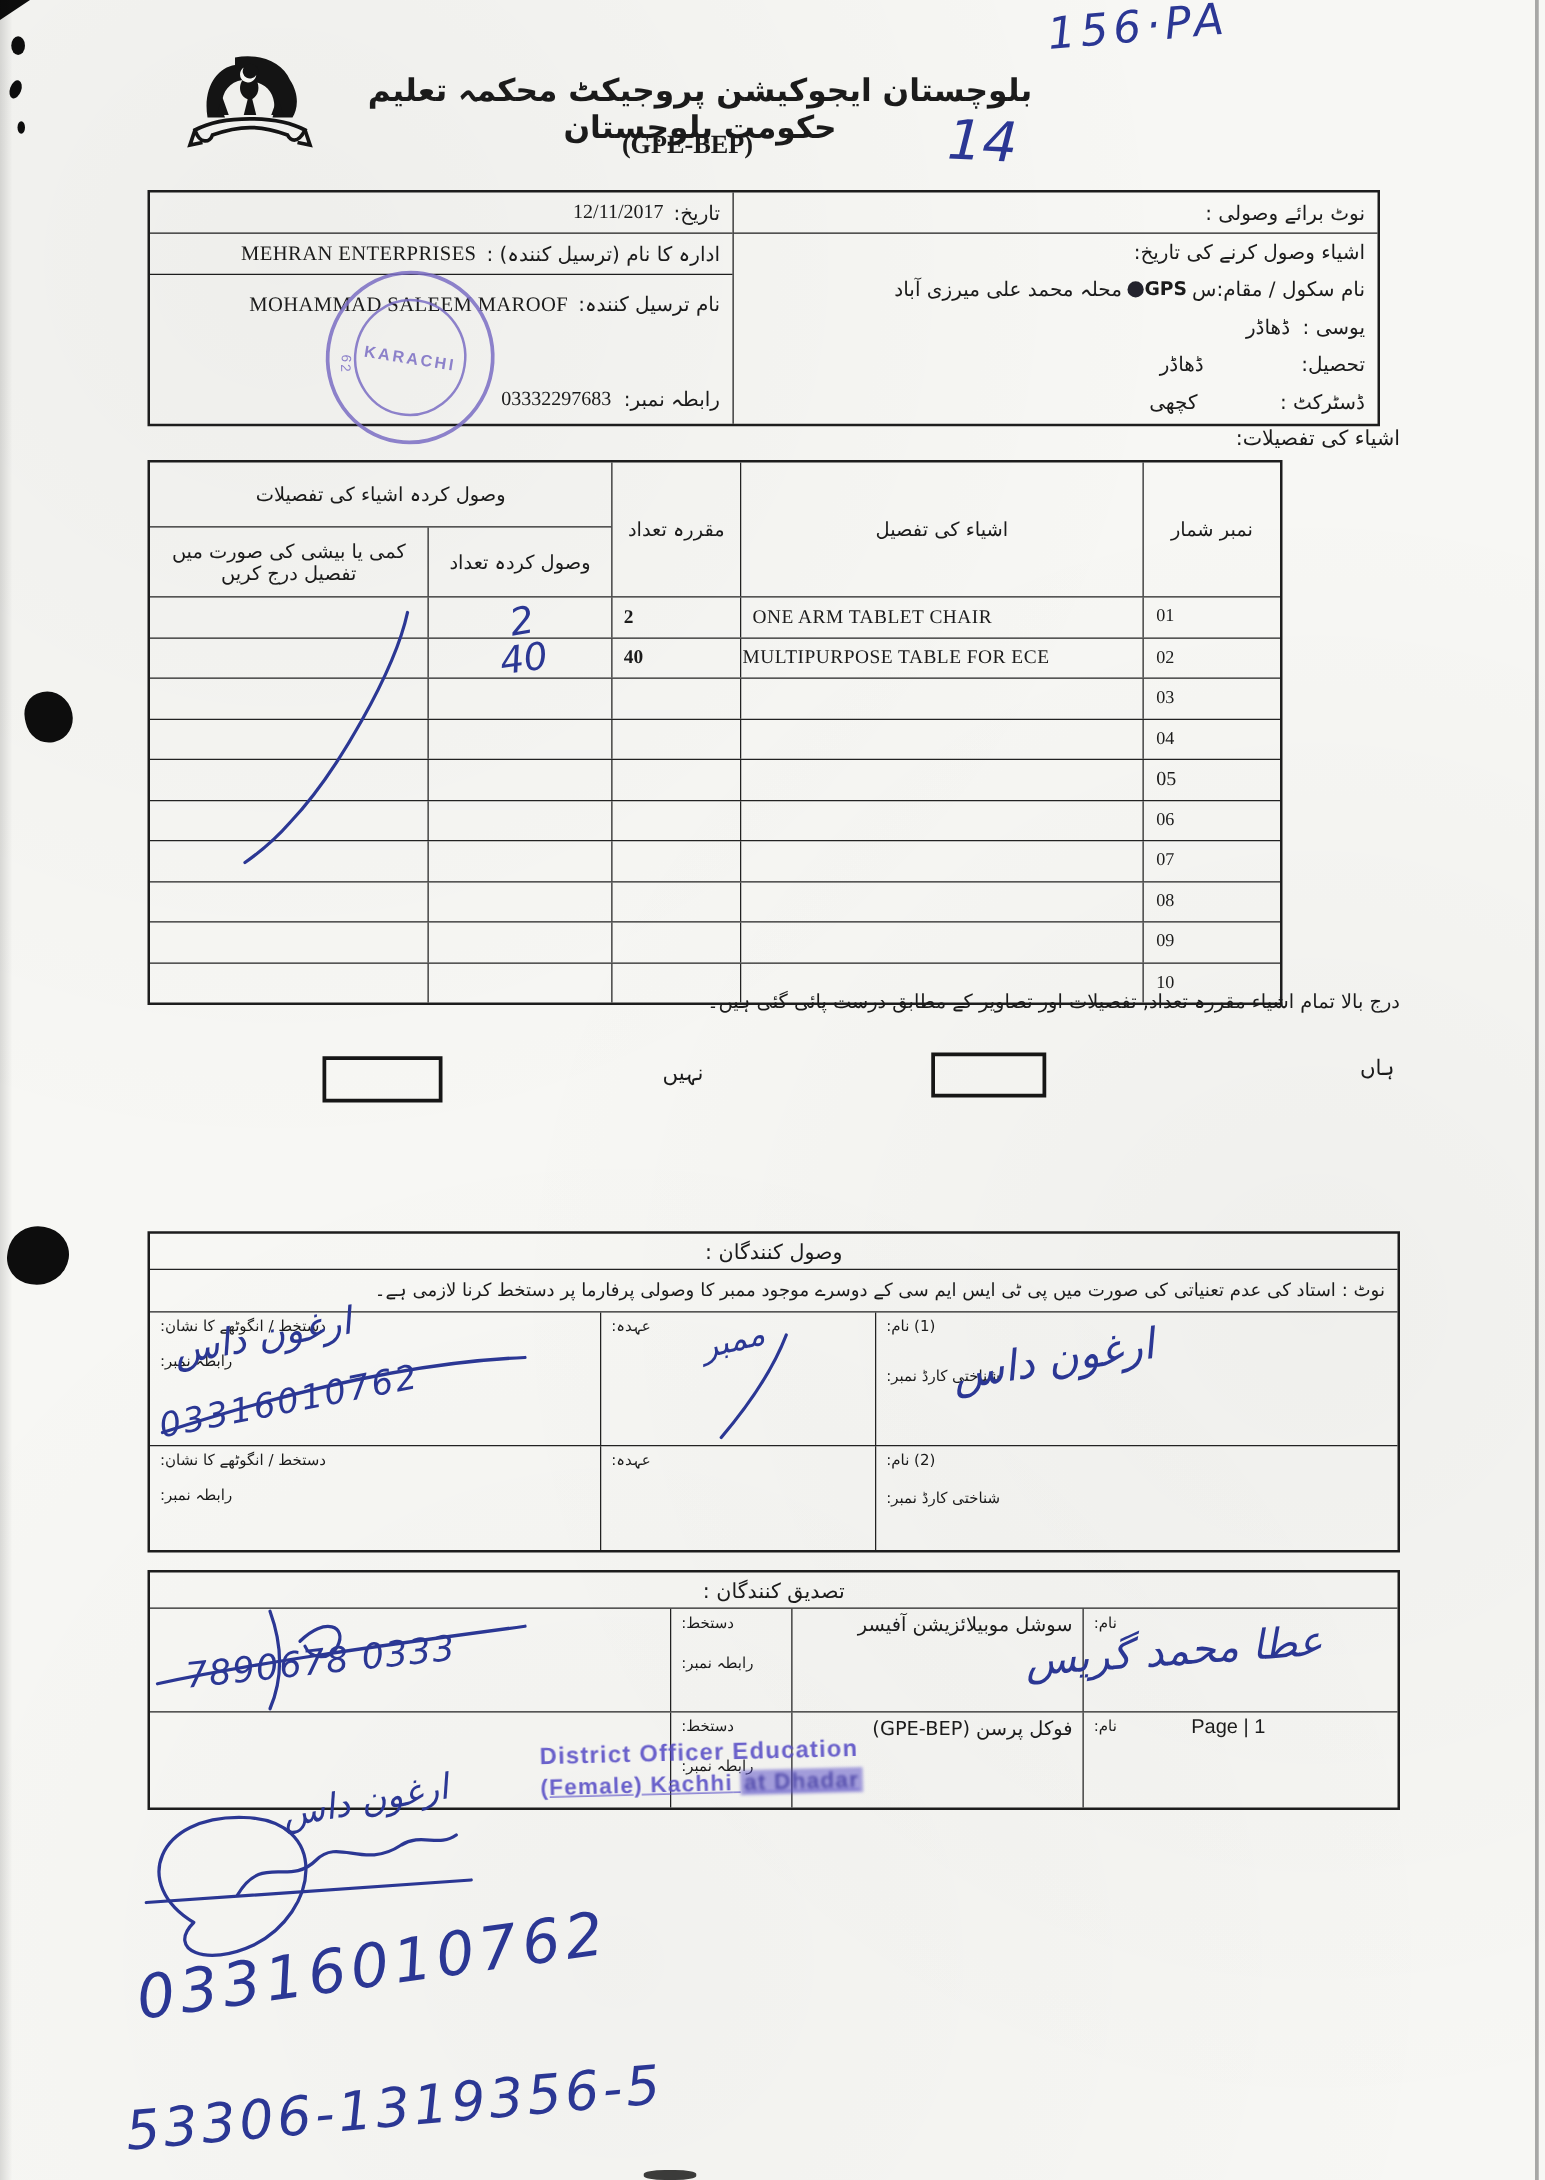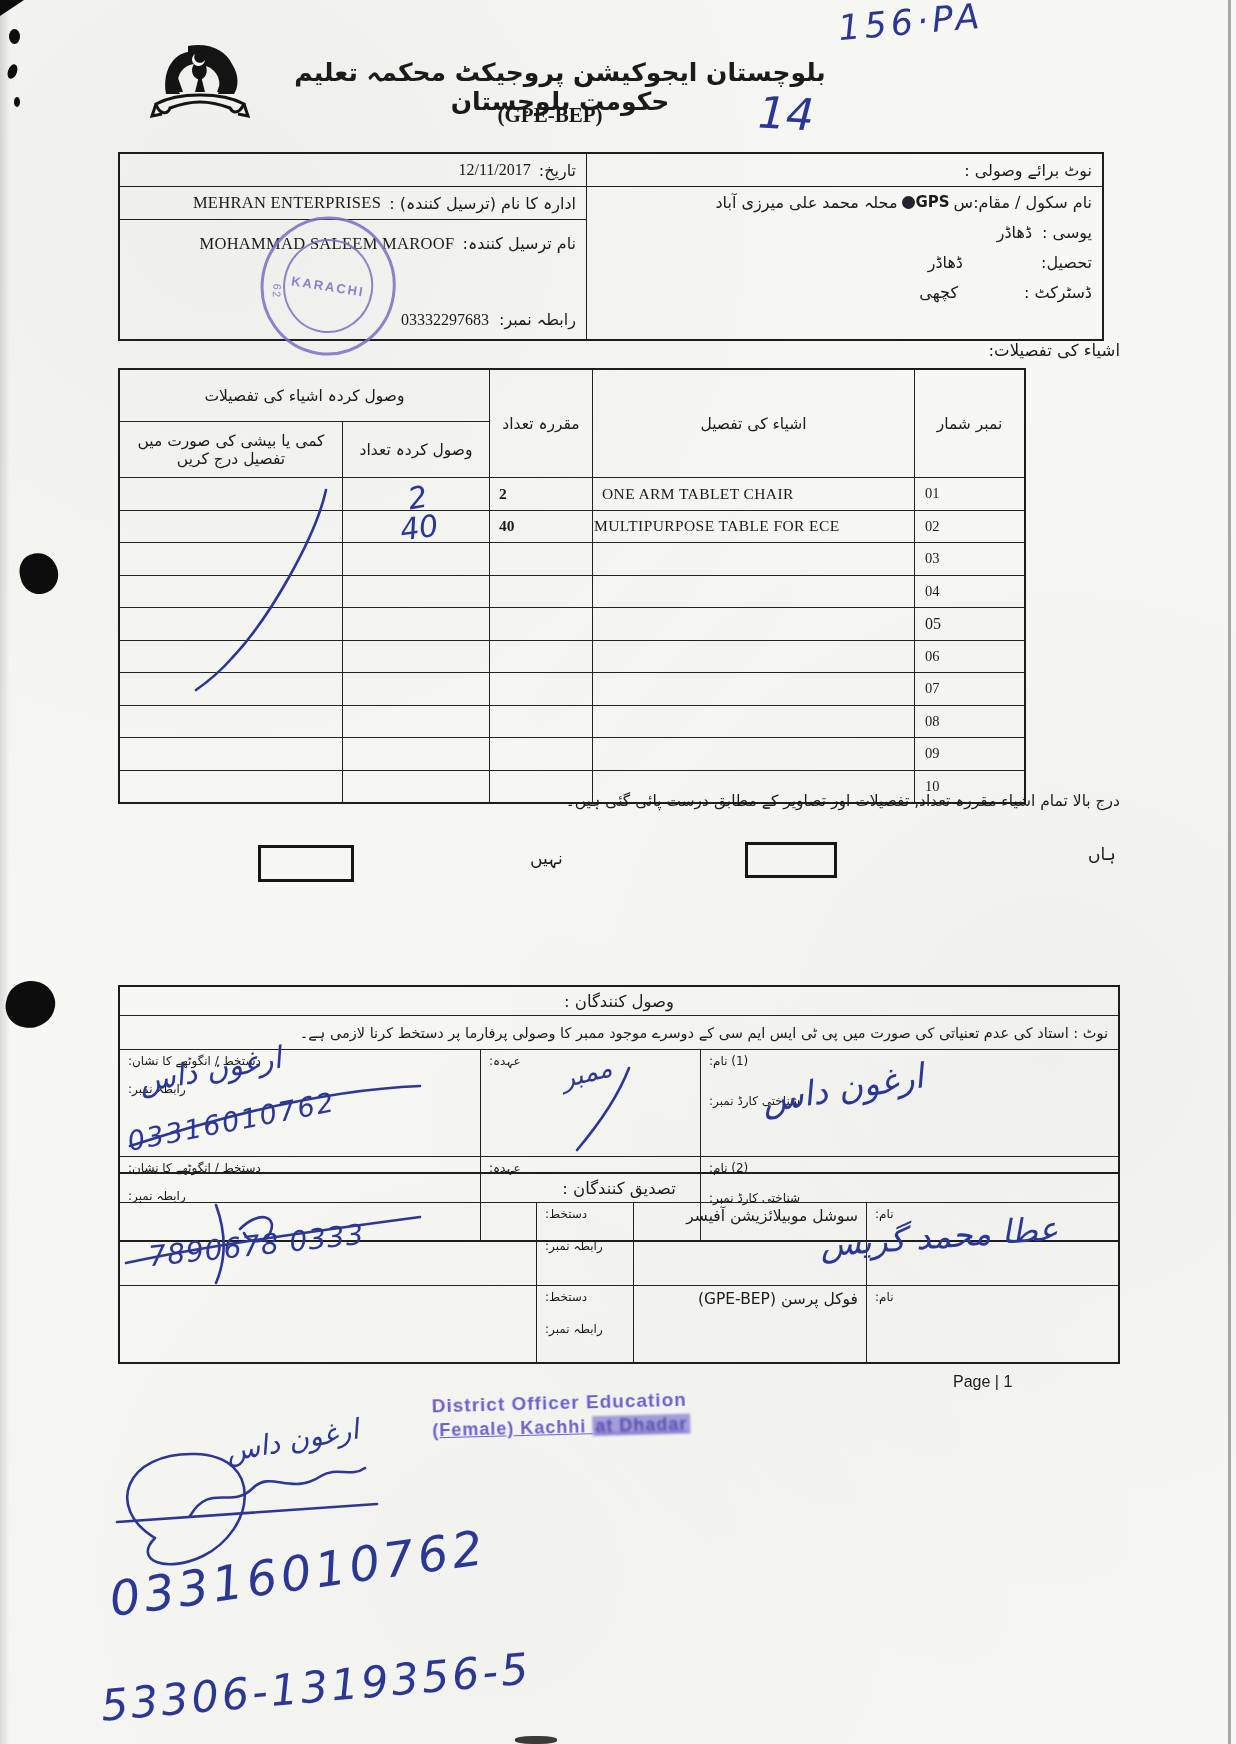--- a/index.html
+++ b/index.html
@@ -71,20 +71,23 @@
 
   <div class="abs urdu" style="left:270px;top:58px;width:580px;text-align:center;font-size:25px;font-weight:bold;">بلوچستان ایجوکیشن پروجیکٹ محکمہ تعلیم حکومت بلوچستان</div>
   <div class="abs ser" style="left:420px;top:103px;width:260px;text-align:center;font-size:21px;font-weight:bold;">(GPE-BEP)</div>
   <div class="abs hw" style="left:758px;top:88px;font-size:44px;transform:rotate(3deg);">14</div>
 
   <div class="abs info-table">
     <div class="info-right">
       <div class="irow bb" style="height:33px;">
         <span class="urdu">نوٹ برائے وصولی :</span>
       </div>
+      <div class="irow" style="height:29px;">
+        <span class="urdu">اشیاء وصول کرنے کی تاریخ:</span>
+      </div>
       <div class="irow" style="height:30px;gap:4px;">
         <span class="urdu">نام سکول / مقام:س</span>
         <span style="direction:ltr;display:inline-flex;align-items:center;font-weight:bold;font-size:15px;">
           <span style="width:13px;height:13px;background:#23232d;border-radius:50%;display:inline-block;margin-right:1px;"></span>
           <span>GPS</span>
         </span>
         <span class="urdu">محلہ محمد علی میرزی آباد</span>
       </div>
       <div class="irow" style="height:30px;gap:10px;">
         <span class="urdu">یوسی :</span>
@@ -273,21 +276,21 @@
       <div class="cellpad vline">
         <div class="lab">عہدہ:</div>
       </div>
       <div class="cellpad">
         <div class="lab">دستخط / انگوٹھے کا نشان:</div>
         <div class="lab" style="margin-top:14px;">رابطہ نمبر:</div>
       </div>
     </div>
   </div>
 
-  <div class="abs sect" style="left:118px;top:1172px;width:1002px;">
+  <div class="abs sect" style="left:118px;top:1256px;width:1002px;">
     <div class="sect-title urdu" style="height:28px;">تصدیق کنندگان :</div>
 
     <div class="crt-row" style="height:82px;border-bottom:1.7px solid #222;">
       <div class="cellpad vline">
         <div class="lab">نام:</div>
         <div class="abs hw urdu" style="right:60px;top:14px;font-size:33px;transform:rotate(-4deg);">عطا محمد گریس</div>
       </div>
       <div class="cellpad vline urdu" style="display:flex;align-items:flex-start;font-size:15.5px;">سوشل موبیلائزیشن آفیسر</div>
       <div class="cellpad vline">
         <div class="lab">دستخط:</div>

